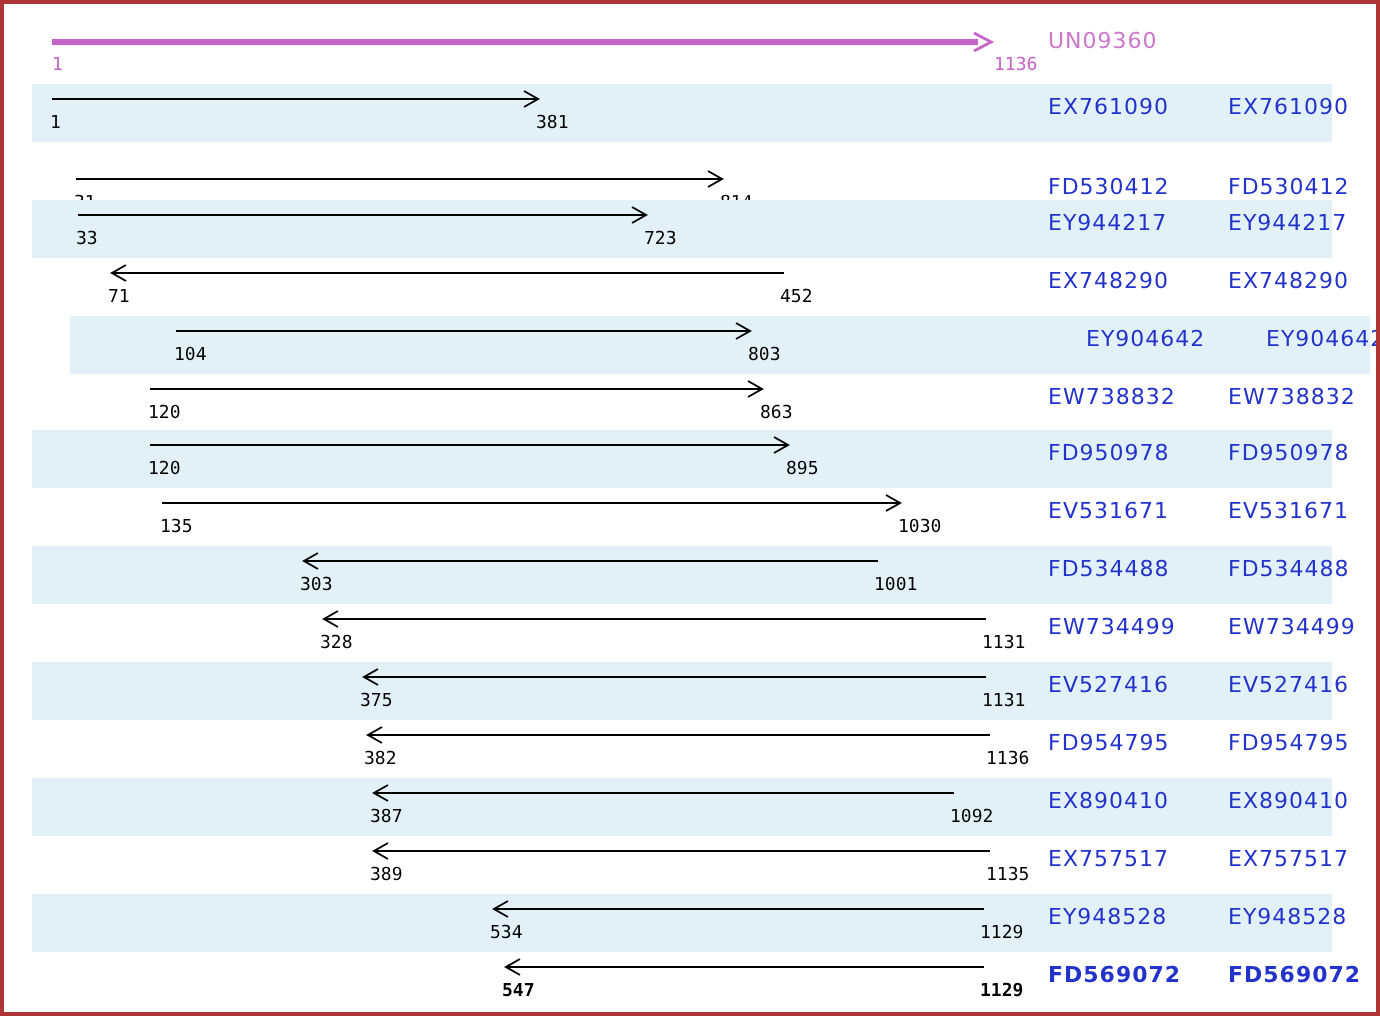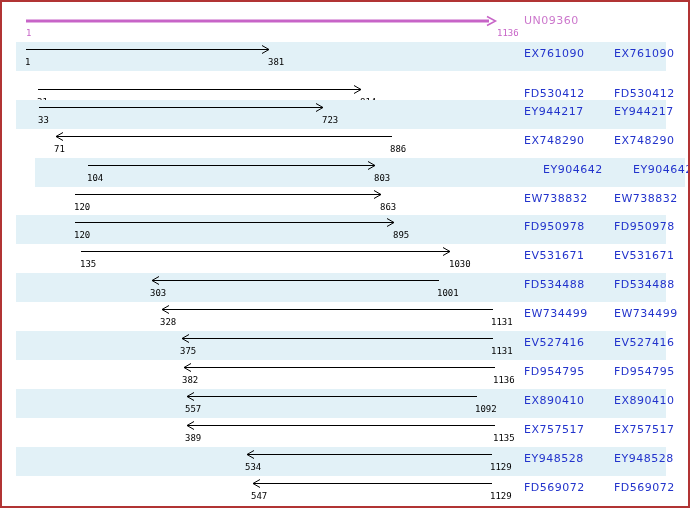--- a/index.html
+++ b/index.html
@@ -93,21 +93,21 @@
     <span class="acc c2">EY944217</span>
   </div>
 
   <div class="row" style="top: 127px; height: 29px;">
 
     <svg aria-hidden="true" width="338" height="9" style="left: 53px;">
           <polyline points="8,0.5 1,4.5 8,8.5"></polyline>
           <line x1="1" y1="4.5" x2="337" y2="4.5"></line>
         </svg>
     <span class="num start-num" style="left: 52px;">71</span>
-    <span class="num end-num" style="left: 388px;">886</span>
+    <span class="num end-num" style="left: 388px;">452</span>
     <span class="acc c1">EX748290</span>
     <span class="acc c2">EX748290</span>
   </div>
 
   <div class="row" style="top: 156px; height: 29px; margin-left: 19px;">
     <div class="bg"></div>
     <svg aria-hidden="true" width="289" height="9" style="left: 67px;">
           <polyline points="280,0.5 287,4.5 280,8.5"></polyline>
           <line x1="0" y1="4.5" x2="287" y2="4.5"></line>
         </svg>
@@ -200,21 +200,21 @@
     <span class="acc c1">FD954795</span>
     <span class="acc c2">FD954795</span>
   </div>
 
   <div class="row" style="top: 387px; height: 29px;">
     <div class="bg"></div>
     <svg aria-hidden="true" width="292" height="9" style="left: 184px;">
           <polyline points="8,0.5 1,4.5 8,8.5"></polyline>
           <line x1="1" y1="4.5" x2="291" y2="4.5"></line>
         </svg>
-    <span class="num start-num" style="left: 183px;">557</span>
+    <span class="num start-num" style="left: 183px;">387</span>
     <span class="num end-num" style="left: 473px;">1092</span>
     <span class="acc c1">EX890410</span>
     <span class="acc c2">EX890410</span>
   </div>
 
   <div class="row" style="top: 416px; height: 29px;">
 
     <svg aria-hidden="true" width="310" height="9" style="left: 184px;">
           <polyline points="8,0.5 1,4.5 8,8.5"></polyline>
           <line x1="1" y1="4.5" x2="309" y2="4.5"></line>
@@ -230,21 +230,21 @@
     <svg aria-hidden="true" width="247" height="9" style="left: 244px;">
           <polyline points="8,0.5 1,4.5 8,8.5"></polyline>
           <line x1="1" y1="4.5" x2="246" y2="4.5"></line>
         </svg>
     <span class="num start-num" style="left: 243px; text-align: center;">534</span>
     <span class="num end-num" style="left: 488px;">1129</span>
     <span class="acc c1">EY948528</span>
     <span class="acc c2">EY948528</span>
   </div>
 
-  <div class="row" style="top: 474px; height: 28px;">
+  <div class="row" style="top: 474px; height: 28px; font-weight: bold;">
 
     <svg aria-hidden="true" width="241" height="9" style="left: 250px;">
           <polyline points="8,0.5 1,4.5 8,8.5"></polyline>
           <line x1="1" y1="4.5" x2="240" y2="4.5"></line>
         </svg>
     <span class="num start-num" style="left: 249px;">547</span>
     <span class="num end-num" style="left: 488px;">1129</span>
     <span class="acc c1">FD569072</span>
     <span class="acc c2">FD569072</span>
   </div>

